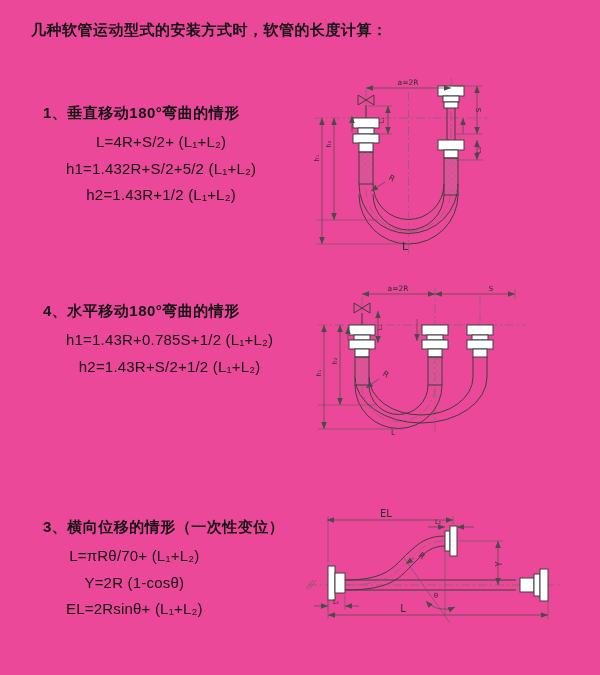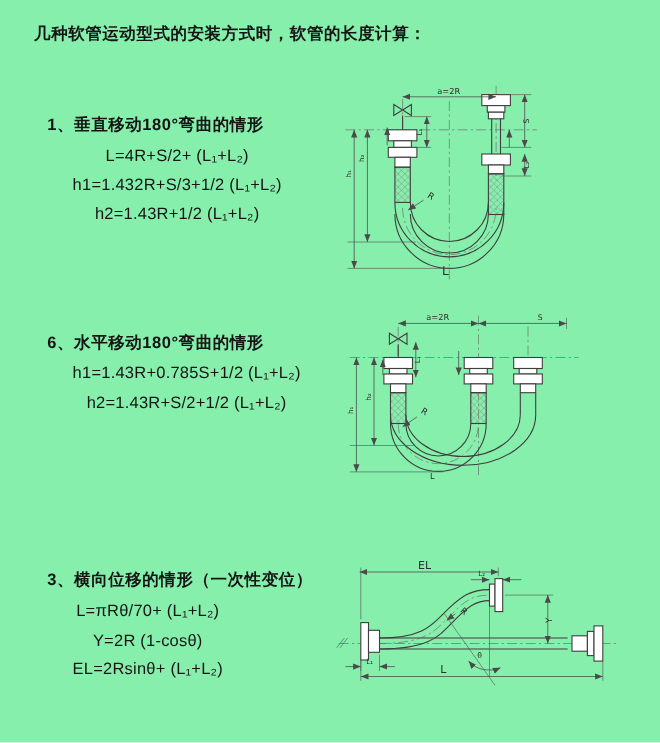--- a/index.html
+++ b/index.html
@@ -1,16 +1,16 @@
 <!DOCTYPE html>
 <html><head>
 <meta charset="utf-8">
 <style>
   html,body{margin:0;padding:0;background:#ffffff;}
-  .page{position:relative;width:600px;height:675px;background:#86efac;overflow:hidden;
+  .page{position:relative;width:600px;height:675px;background:#ec4899;overflow:hidden;
         font-family:"Liberation Sans","DejaVu Sans",sans-serif;color:#151515;}
   .title{position:absolute;left:31px;top:21px;margin:0;font-size:15px;font-weight:700;
          letter-spacing:.5px;white-space:nowrap;}
   .sec-heading{position:absolute;margin:0;font-size:15px;font-weight:700;letter-spacing:.5px;white-space:nowrap;}
   .formulas{position:absolute;margin:0;text-align:center;}
   .formulas p{margin:0;height:26.5px;line-height:26.5px;font-size:15px;font-weight:400;
               letter-spacing:.2px;white-space:nowrap;}
   svg{position:absolute;overflow:visible;}
   svg text{font-family:"DejaVu Sans","Liberation Sans",sans-serif;fill:#2e2e2e;}
   .dim{stroke:#4a4a4a;stroke-width:.7;fill:none;}
@@ -22,21 +22,21 @@
 </head>
 <body>
 
 <div class="page">
 
   <h1 class="title">几种软管运动型式的安装方式时，软管的长度计算：</h1>
 
   <h2 class="sec-heading" style="left:43px;top:104px;">1、垂直移动180°弯曲的情形</h2>
   <div class="formulas" style="left:66px;top:129px;">
     <p>L=4R+S/2+ (L₁+L₂)</p>
-    <p>h1=1.432R+S/3+1/2 (L₁+L₂)</p>
+    <p>h1=1.432R+S/2+5/2 (L₁+L₂)</p>
     <p>h2=1.43R+1/2 (L₁+L₂)</p>
   </div>
 
   <svg style="left:278px;top:74px;" width="288" height="184" viewBox="0 0 288 184">
     <defs>
       <marker id="m1" markerWidth="8" markerHeight="8" refX="7" refY="4" orient="auto-start-reverse" markerUnits="userSpaceOnUse">
         <path d="M0,1.2 L7,4 L0,6.8 Z" fill="#4a4a4a"></path>
       </marker>
       <pattern id="p1" width="6" height="6" patternUnits="userSpaceOnUse">
         <path d="M0,6 L6,0 M0,0 L6,6 M-1,1 L1,-1 M5,7 L7,5 M5,-1 L7,1 M-1,5 L1,7" stroke="#8a8a8a" stroke-width="0.5"></path>
@@ -95,21 +95,21 @@
     <path class="dim" d="M44,44 V170" marker-start="url(#m1)" marker-end="url(#m1)"></path>
     <path class="thin" d="M38,170 H132"></path>
     <text x="41" y="84" font-size="6.5" text-anchor="middle" transform="rotate(-90 41 84)">h₁</text>
 
     <path class="dim" d="M107,108 L93,117" marker-end="url(#m1)"></path>
     <text x="110" y="105" font-size="8" transform="rotate(32 110 105)">R</text>
 
     <text x="127" y="176" font-size="11" text-anchor="middle">L</text>
   </svg>
 
-  <h2 class="sec-heading" style="left:43px;top:302px;">6、水平移动180°弯曲的情形</h2>
+  <h2 class="sec-heading" style="left:43px;top:302px;">4、水平移动180°弯曲的情形</h2>
   <div class="formulas" style="left:66px;top:327px;">
     <p>h1=1.43R+0.785S+1/2 (L₁+L₂)</p>
     <p>h2=1.43R+S/2+1/2 (L₁+L₂)</p>
   </div>
 
   <svg style="left:278px;top:281px;" width="300" height="160" viewBox="0 0 300 160">
     <defs>
       <marker id="m2" markerWidth="8" markerHeight="8" refX="7" refY="4" orient="auto-start-reverse" markerUnits="userSpaceOnUse">
         <path d="M0,1.2 L7,4 L0,6.8 Z" fill="#4a4a4a"></path>
       </marker>

